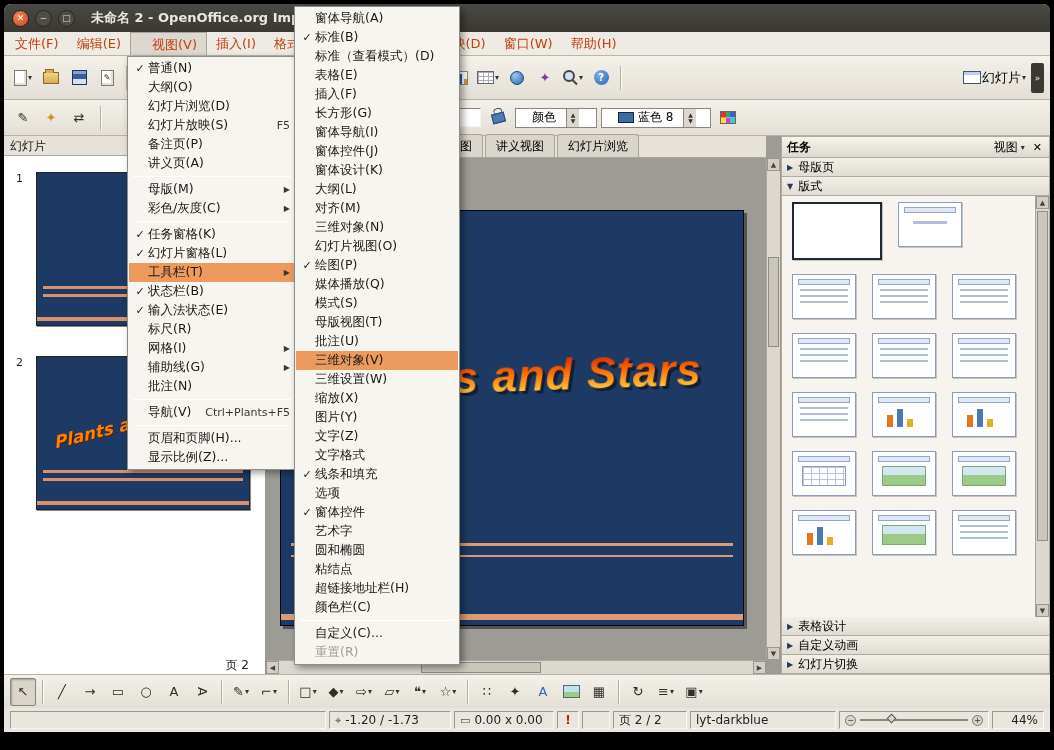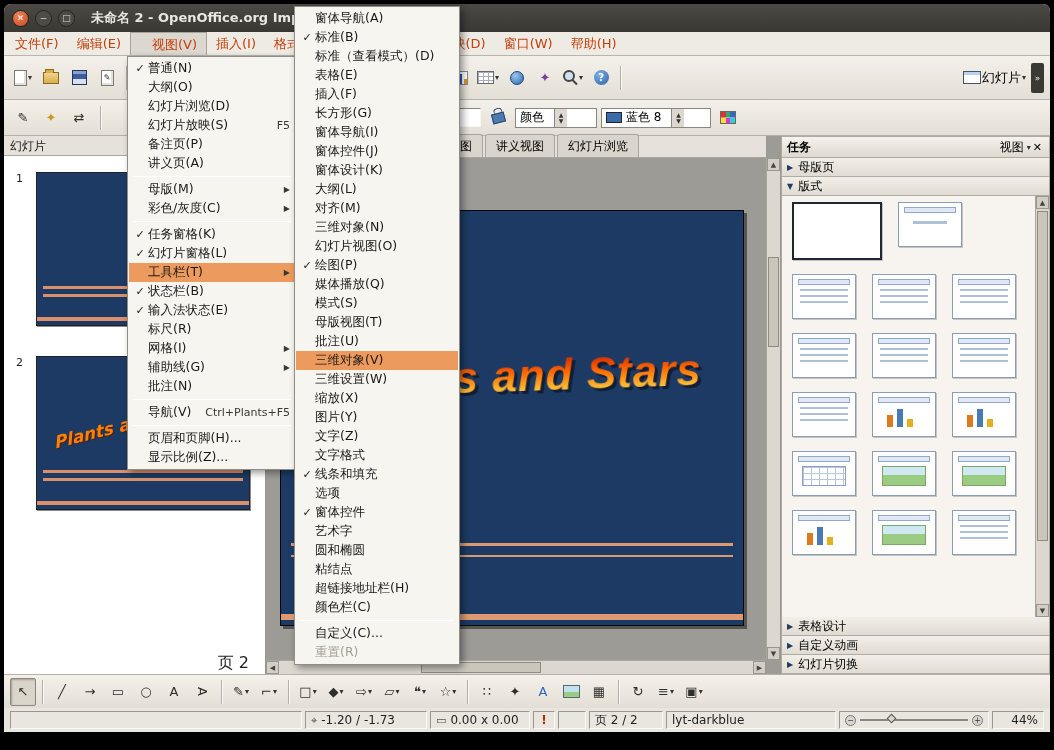--- a/index.html
+++ b/index.html
@@ -67,39 +67,39 @@
   .ic-help{width:15px;height:15px;border-radius:50%;background:radial-gradient(circle at 35% 30%,#7eb2e8,#2c5fa8);color:#fff;font-size:10px;font-weight:bold;}
   .ic-slide{width:18px;height:13px;background:#fff;border:1px solid #456;box-shadow:inset 0 3px 0 #bcd2ee;}
   .ic-paint{width:13px;height:10px;background:#4d7ab0;border:1px solid #28486e;transform:rotate(-15deg);position:relative;}
   .ic-paint::before{content:"";position:absolute;top:-6px;left:2px;width:7px;height:5px;border:1px solid #28486e;border-bottom:none;border-radius:4px 4px 0 0;}
   .ic-picture{width:17px;height:13px;background:linear-gradient(#bfe3f0 55%,#9ccc84 55%);border:1px solid #567;}
   .ic-colorgrid{width:16px;height:13px;border:1px solid #666;background-image:
      linear-gradient(90deg,#d33 33%,#3a6 33% 66%,#36c 66%),linear-gradient(90deg,#fd3 33%,#d3d 33% 66%,#3cc 66%);
      background-size:100% 50%;background-position:0 0,0 100%;background-repeat:no-repeat;}
 
   .lf-field{width:52px;height:19px;background:#fff;border:1px solid;border-color:#8a877f #f8f6f1 #f8f6f1 #8a877f;}
-  .combo{display:flex;align-items:center;height:20px;background:#fff;border:1px solid #8a877f;font-size:12px;padding-left:4px;gap:4px;}
+  .combo{display:flex;align-items:center;height:20px;background:#fff;border:1px solid #8a877f;font-size:12px;padding-left:16px;gap:4px;}
   .combo .spin{margin-left:6px;width:13px;height:100%;background:#dcd8cf;border-left:1px solid #8a877f;
                display:flex;flex-direction:column;align-items:center;justify-content:center;font-size:6px;line-height:6px;color:#333;}
   .swatch{width:16px;height:11px;border:1px solid #223;}
 
   
   .main{flex:1;display:flex;min-height:0;background:#c6c2b9;}
 
   .slides-panel{width:262px;flex:0 0 262px;background:#fff;border-right:1px solid #9a978f;display:flex;flex-direction:column;}
   .sp-head{height:20px;background:#e6e2da;border-bottom:1px solid #aaa79f;font-size:12px;padding:2px 6px;color:#222;}
   .sp-body{flex:1;overflow:hidden;background:#fff;}
   .thumb-wrap{position:relative;margin:16px 10px 30px 32px;width:214px;height:154px;}
   .tnum{position:absolute;left:-20px;top:0;font-size:11px;color:#222;}
   .thumb{position:absolute;inset:0;background:#1c3a63;border:1px solid #20242a;box-shadow:1px 1px 0 #8d8a83;}
   .thumb::before{content:"";position:absolute;left:6px;right:6px;bottom:36px;height:3px;background:#d9906b;box-shadow:0 8px 0 #d9906b;}
   .thumb::after{content:"";position:absolute;left:0px;right:0px;bottom:4px;height:4px;background:#d9906b;}
   .t-art{position:absolute;left:16px;top:56px;transform:rotate(-14deg) skewX(-8deg);
          font-weight:bold;font-style:italic;font-size:17px;color:#ff7f00;text-shadow:1px 1px 0 #571c00;white-space:nowrap;}
-  .sp-foot{text-align:right;padding-right:16px;margin-top:-16px;font-size:16px;color:#222;}
+  .sp-foot{text-align:right;padding-right:16px;margin-top:-16px;font-size:12px;color:#222;}
 
   .center{flex:1;position:relative;min-width:0;background:#9d9b96;}
   .tabs{position:absolute;left:0;top:0;right:14px;height:22px;background:#e6e2da;border-bottom:1px solid #a9a69e;
         display:flex;align-items:flex-end;padding-left:3px;}
   .tab{font-size:12px;padding:3px 10px 2px;border:1px solid #a9a69e;border-bottom:none;background:#d9d5cc;
        margin-right:2px;border-radius:3px 3px 0 0;white-space:nowrap;}
   .tab.active{background:#f2efe8;}
   .canvas{position:absolute;left:0;top:22px;right:14px;bottom:14px;background:#9d9b96;overflow:hidden;}
   .slide{position:absolute;left:14px;top:52px;width:464px;height:416px;background:#1c3a63;border:1px solid #06090e;
          box-shadow:3px 3px 0 rgba(0,0,0,.45);}
@@ -120,21 +120,21 @@
            display:flex;align-items:center;font-size:7px;color:#444;}
   .sc-btn{width:13px;height:13px;display:flex;align-items:center;justify-content:center;background:#d2cec5;border:1px solid #9a978f;}
   .sc-track{flex:1;position:relative;align-self:stretch;}
   .sc-thumb{position:absolute;background:#cac6bc;border:1px solid #8f8c84;}
   .vscroll .sc-thumb{left:1px;right:1px;top:18%;height:90px;}
   .hscroll .sc-thumb{top:1px;bottom:1px;left:30%;width:120px;}
   .tp-scroll .sc-thumb{left:1px;right:1px;top:2px;height:330px;}
 
   
   .tasks{width:270px;flex:0 0 270px;background:#efece5;border-left:1px solid #9a978f;display:flex;flex-direction:column;}
-  .tp-head{height:22px;flex:0 0 22px;display:flex;align-items:center;padding:5px 5px;
+  .tp-head{height:22px;flex:0 0 22px;display:flex;align-items:center;gap:6px;padding:5px 5px;
            background:linear-gradient(#f6f3ec,#ddd9d0);border:1px solid #aeaba3;font-size:12px;}
   .tp-title{font-weight:bold;flex:1;}
   .tp-view{display:flex;align-items:center;gap:3px;}
   .tp-close{font-size:11px;padding:0 2px;}
   .tp-bar{height:19px;flex:0 0 19px;border:1px solid #aeaba3;border-top:none;
           background:linear-gradient(#f2efe8,#e0dcd3);display:flex;align-items:center;font-size:12px;padding:0 5px;gap:5px;}
   .tp-tri{font-size:8px;color:#223a5e;}
   .tp-grid{flex:1;position:relative;background:#f7f4ef;border-left:1px solid #aeaba3;border-right:1px solid #aeaba3;min-height:0;}
   .lgrid{position:absolute;inset:6px 16px 4px 10px;display:flex;flex-wrap:wrap;gap:14px 16px;align-content:flex-start;
          justify-content:flex-start;overflow:hidden;}
@@ -150,21 +150,21 @@
          background-image:linear-gradient(#b8c6dc 1px,transparent 1px),linear-gradient(90deg,#b8c6dc 1px,transparent 1px);background-size:8px 6px;}
   .tp-scroll{position:absolute;right:0;top:0;bottom:0;width:14px;background:#dcd8cf;border-left:1px solid #a9a69e;
              display:flex;flex-direction:column;align-items:center;font-size:7px;color:#444;}
 
   
   .statusbar{height:24px;flex:0 0 24px;background:#e9e6df;display:flex;align-items:center;gap:3px;padding:2px 6px;font-size:12px;}
   .sb-seg{height:18px;border:1px solid;border-color:#9a978f #fbf9f5 #fbf9f5 #9a978f;display:flex;align-items:center;
           padding:0 5px;gap:4px;white-space:nowrap;overflow:hidden;color:#222;}
   .sb-wide{flex:1;}
   .sb-pos{width:122px;} .sb-size{width:100px;} .sb-mod{width:22px;justify-content:center;color:#b02a00;font-weight:bold;}
-  .sb-blank{width:28px;} .sb-page{width:74px;} .sb-tpl{width:170px;} .sb-zoomer{width:150px;} .sb-zoom{width:52px;justify-content:flex-end;}
+  .sb-blank{width:28px;} .sb-page{width:74px;} .sb-tpl{width:146px;} .sb-zoomer{width:150px;} .sb-zoom{width:52px;justify-content:flex-end;}
   .sb-ic{font-size:11px;color:#555;}
   .zbtn{width:11px;height:11px;border-radius:50%;border:1px solid #777;background:#d8d5ce;font-size:8px;line-height:9px;text-align:center;color:#333;}
   .ztrack{flex:1;height:2px;background:#8a877f;position:relative;}
   .zthumb{position:absolute;left:26%;top:-4px;width:7px;height:7px;background:#d8d5ce;border:1px solid #555;transform:rotate(45deg);}
 
   
   .menu{position:absolute;background:#f7f5f0;border:1px solid #8f8d86;box-shadow:3px 3px 7px rgba(0,0,0,.4);
         z-index:60;padding:2px 1px;font-size:12.5px;}
   .view-menu{left:123px;top:52px;width:170px;}
   .sub-menu{left:290px;top:2px;width:166px;}

